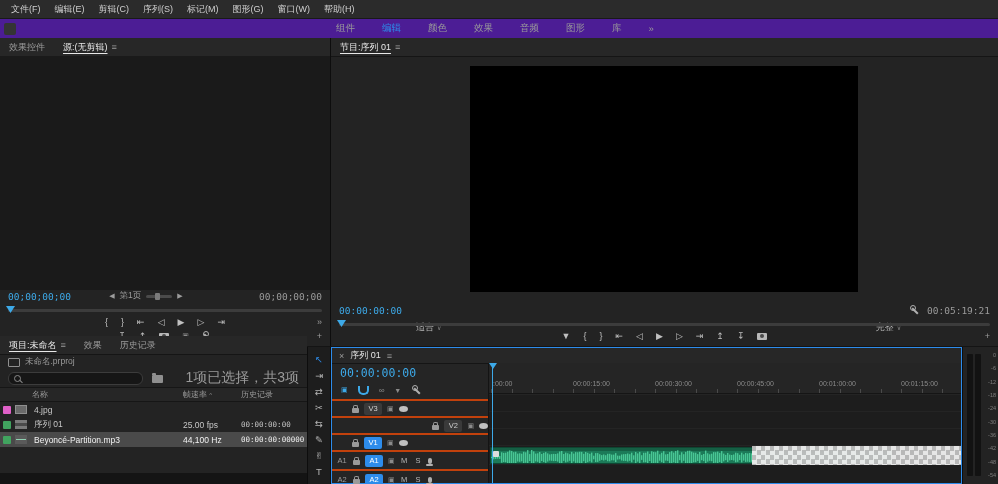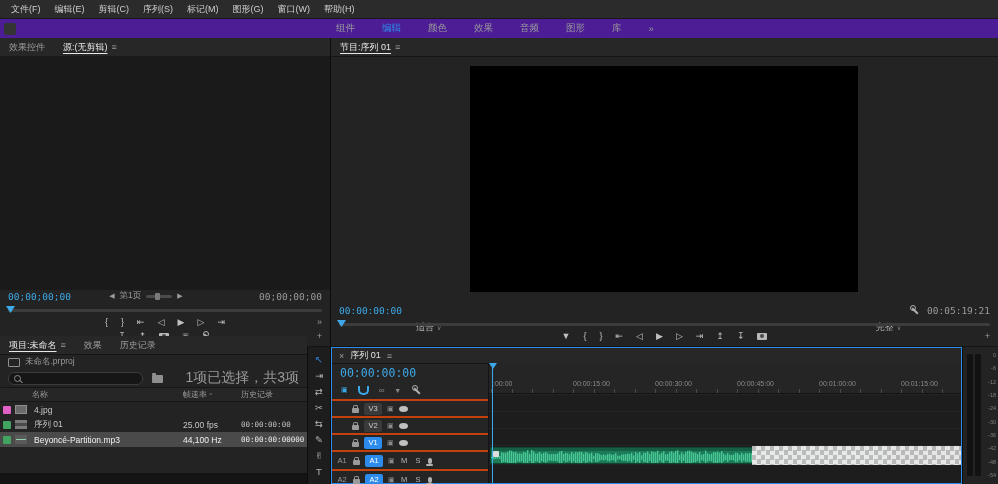--- a/index.html
+++ b/index.html
@@ -335,21 +335,21 @@
           <span class="syncg">▼</span>
           <span class="ic ic-wrench"></span>
         </div>
         <div class="tl-tracks">
           <div class="trow" style="padding-left:20px;">
             <span class="ic ic-lock"></span>
             <span class="label-box">V3</span>
             <span class="syncg">▣</span>
             <span class="ic ic-eye"></span>
           </div>
-          <div class="trow" style="padding-left:20px;">
+          <div class="trow" style="padding-left:20px;justify-content:flex-end;">
             <span class="ic ic-lock"></span>
             <span class="label-box">V2</span>
             <span class="syncg">▣</span>
             <span class="ic ic-eye"></span>
           </div>
           <div class="trow" style="padding-left:20px;">
             <span class="ic ic-lock"></span>
             <span class="label-box sel">V1</span>
             <span class="syncg">▣</span>
             <span class="ic ic-eye"></span>

